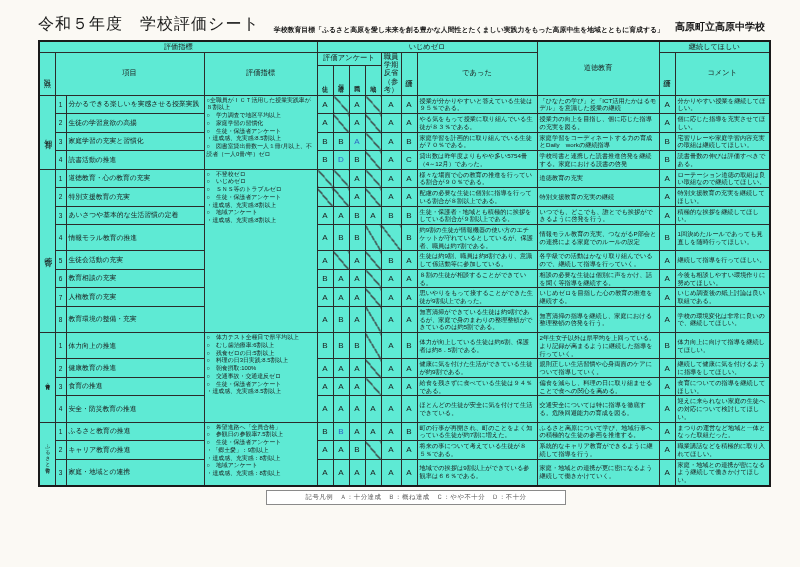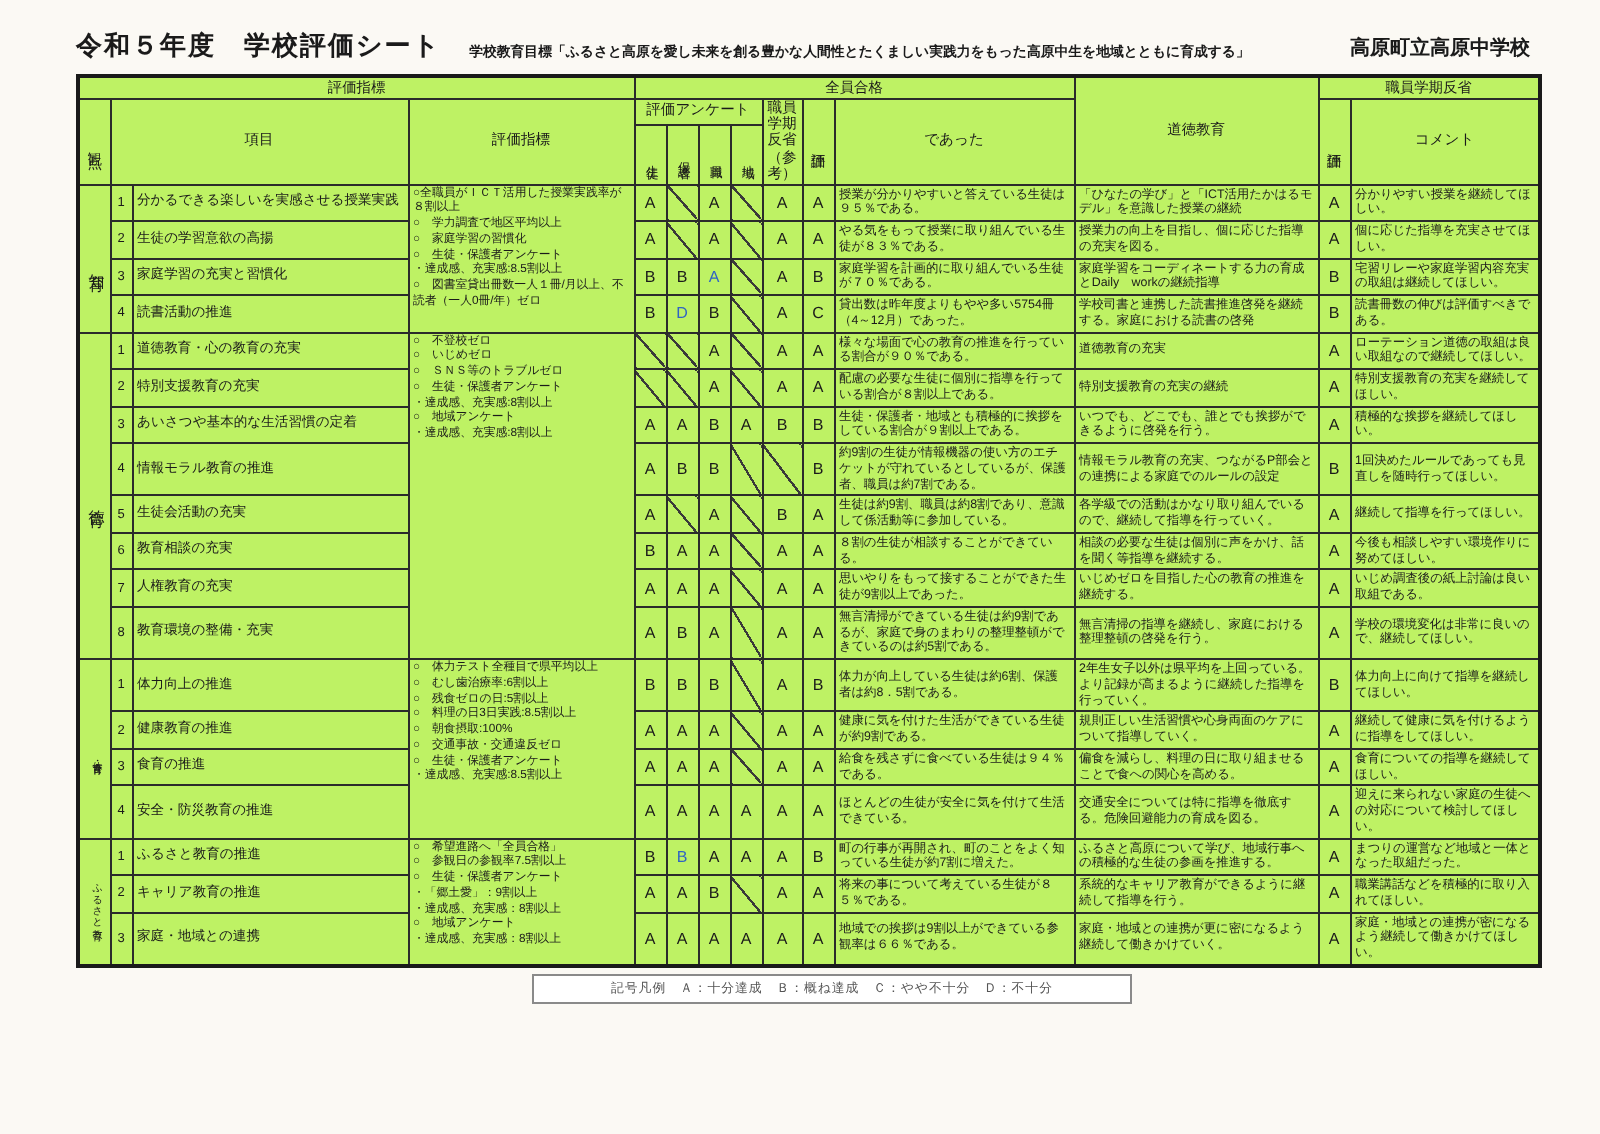--- a/index.html
+++ b/index.html
@@ -10,30 +10,30 @@
     color:#1a1a1a;
   }
   .sheet{
     width:800px;height:567px;
     background:#fbf9f4;
     box-sizing:border-box;
     padding:14px 35px 0 38px;
     overflow:hidden;
   }
   .titlebar{display:flex;align-items:flex-end;margin-bottom:5px;gap:8px;}
-  .doc-title{font-size:13px;font-weight:bold;letter-spacing:1px;white-space:nowrap;}
+  .doc-title{font-size:16px;font-weight:normal;letter-spacing:1px;white-space:nowrap;}
   .goal{flex:1;font-size:6.9px;font-weight:bold;padding:0 2px 1px 6px;line-height:1.2;}
   .school{font-size:10px;font-weight:bold;white-space:nowrap;padding-bottom:1px;}
 
   table.eval{
     border-collapse:collapse;
     table-layout:fixed;
     width:727px;
     border:2px solid #1a1a1a;
-    background:#bef264;
+    background:#5eead4;
   }
   .eval th,.eval td{
     border:1px solid #2b2b2b;
     padding:1px 2px;
     font-weight:normal;
     box-sizing:border-box;
     overflow:hidden;
   }
   .eval thead th{font-size:7.3px;text-align:center;vertical-align:middle;line-height:1.15;padding:0 1px;}
   .eval thead tr.h1 th{height:11px;font-size:7.2px;}
@@ -93,23 +93,23 @@
       <col style="width:20px">
         <col style="width:16px">
       <col style="width:120px">
         <col style="width:122px">
       <col style="width:16px">
         <col style="width:95px">
     </colgroup>
     <thead>
       <tr class="h1">
         <th colspan="4">評価指標</th>
-        <th colspan="7">全員合格</th>
+        <th colspan="7">いじめゼロ</th>
         <th rowspan="3">道徳教育</th>
-        <th colspan="2">職員学期反省</th>
+        <th colspan="2">継続してほしい</th>
       </tr>
       <tr class="h2">
         <th rowspan="2"><span class="vtxt">観点</span></th>
         <th rowspan="2" colspan="2">項目</th>
         <th rowspan="2">評価指標</th>
         <th colspan="4">評価アンケート</th>
         <th rowspan="2" class="tiny">職員学期反省（参考）</th>
         <th rowspan="2"><span class="vtxt">評価</span></th>
         <th rowspan="2">であった</th>
         <th rowspan="2"><span class="vtxt">評価</span></th>

